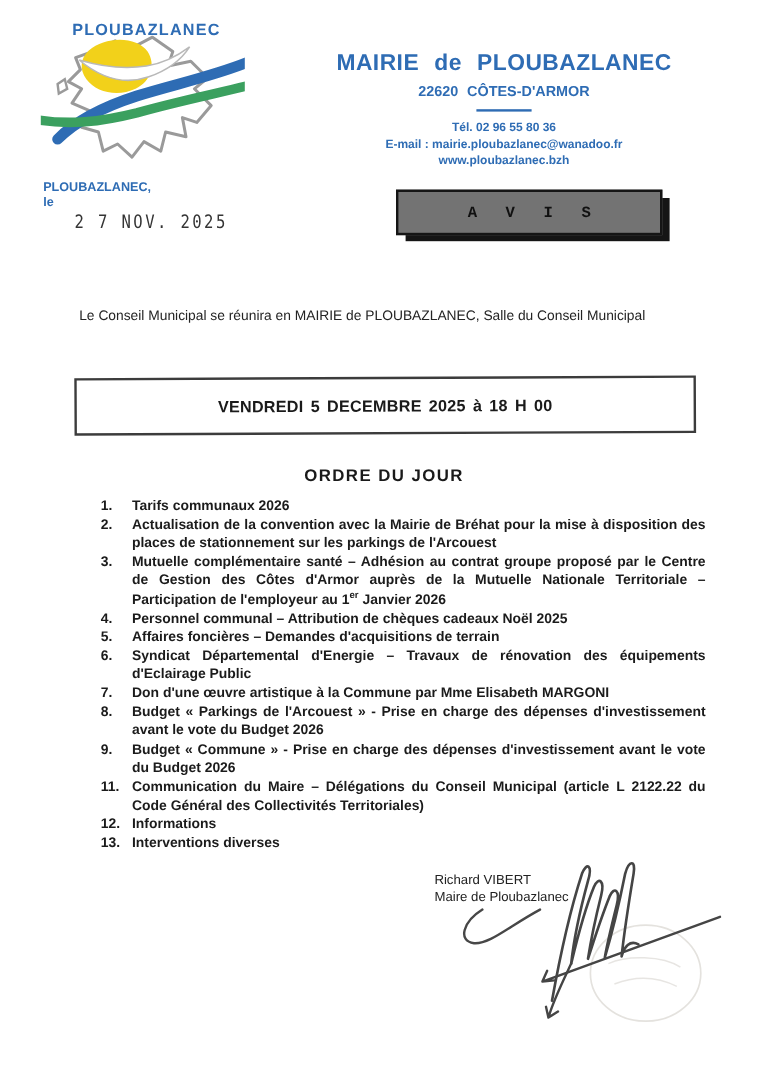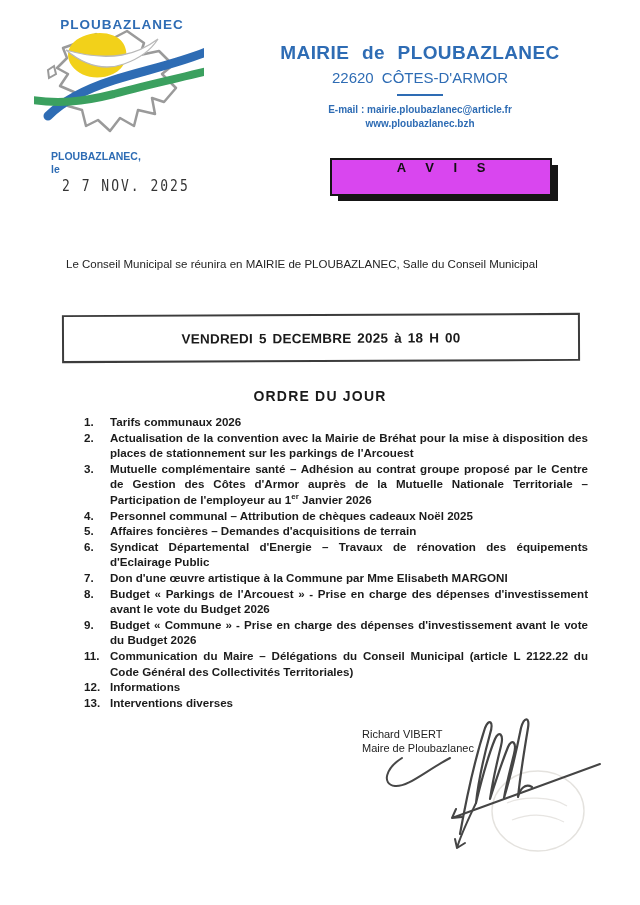--- a/index.html
+++ b/index.html
@@ -8,38 +8,38 @@
     font-family:"Liberation Sans",sans-serif;color:#1d1d1d;overflow:hidden;
   }
   .page{position:absolute;inset:0;}
 
   
   .logo{position:absolute;left:34px;top:10px;width:170px;height:142px;}
 
   
   .org-header{position:absolute;left:266px;top:42px;width:308px;text-align:center;color:#2e6cb4;}
   .org-title{font-size:19px;font-weight:bold;letter-spacing:.4px;word-spacing:7px;white-space:nowrap;}
-  .org-sub{font-size:15px;font-weight:normal;margin-top:5px;word-spacing:4px;}
+  .org-sub{font-size:12px;font-weight:bold;margin-top:5px;word-spacing:4px;}
   .org-divider{width:46px;height:2px;background:#2e6cb4;margin:8px auto 7px;}
   .org-contact{font-size:10px;font-weight:bold;line-height:14px;}
 
   
-  .dateline{position:absolute;left:51px;top:150px;color:#2e6cb4;font-size:10.5px;font-weight:bold;line-height:13px;}
+  .dateline{position:absolute;left:36px;top:150px;color:#2e6cb4;font-size:10.5px;font-weight:bold;line-height:13px;}
   .stamp{
     position:absolute;left:62px;top:177px;
     font-family:"DejaVu Sans Mono",monospace;font-size:13px;color:#353535;
     letter-spacing:2px;transform:scaleY(1.18);transform-origin:left top;white-space:nowrap;
   }
 
   
   .avis-box{
     position:absolute;left:330px;top:158px;width:218px;height:34px;
-    background:#d946ef;border:2px solid #151515;
+    background:#737373;border:2px solid #151515;
     box-shadow:7px 6px 0 -1px #151515;
-    display:flex;align-items:flex-start;justify-content:center;
+    display:flex;align-items:center;justify-content:center;font-family:Liberation Mono, monospace;
   }
   .avis-text{font-size:13px;font-weight:bold;letter-spacing:8px;color:#101010;padding-left:8px;}
 
   
   .intro{position:absolute;left:66px;top:258px;width:524px;font-size:11.5px;color:#242424;}
 
   
   .meeting-box{
     position:absolute;left:62px;top:314px;width:514px;height:44px;
     border:2px solid #3c3c3c;transform:rotate(-0.25deg);
@@ -79,21 +79,22 @@
     <path d="M-2,90 C24,94 48,92 80,84 C116,74 146,68 174,61" fill="none" stroke="#3ba05f" stroke-width="8" stroke-linecap="round"></path>
 
     <text x="88" y="19" text-anchor="middle" font-family="Liberation Sans, sans-serif" font-size="13.5" font-weight="bold" letter-spacing="1" fill="#2e6cb4">PLOUBAZLANEC</text>
   </svg>
 
   <div class="org-header">
     <div class="org-title">MAIRIE de PLOUBAZLANEC</div>
     <div class="org-sub">22620 CÔTES-D'ARMOR</div>
     <div class="org-divider"></div>
     <div class="org-contact">
-      <div>E-mail : mairie.ploubazlanec@article.fr</div>
+      <div>Tél. 02 96 55 80 36</div>
+      <div>E-mail : mairie.ploubazlanec@wanadoo.fr</div>
       <div>www.ploubazlanec.bzh</div>
     </div>
   </div>
 
   <div class="dateline">
     <div>PLOUBAZLANEC,</div>
     <div>le</div>
   </div>
   <div class="stamp">2 7 NOV. 2025</div>
 

